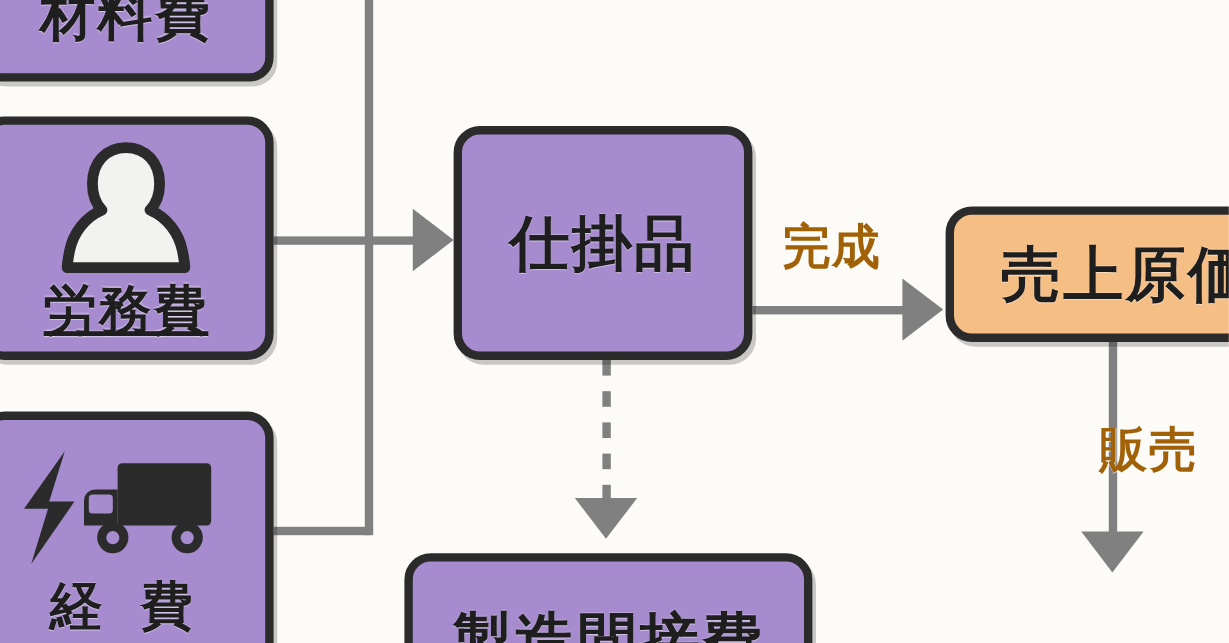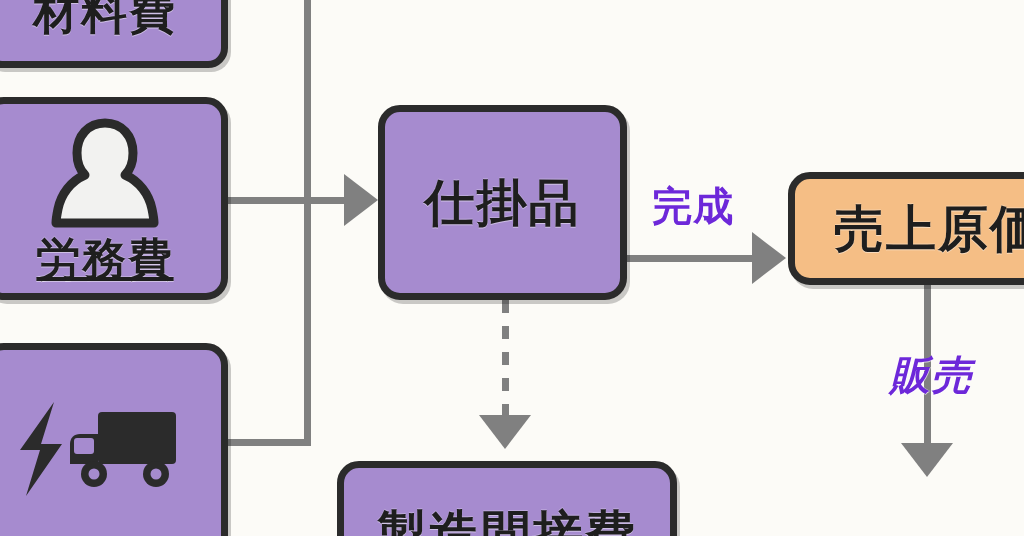--- a/index.html
+++ b/index.html
@@ -83,29 +83,29 @@
     border-left:26px solid transparent;
     border-right:26px solid transparent;
     border-top:34px solid #808080;
   }
 
   
   .edge-label{
     position:absolute;
     font-size:40px;
     font-weight:bold;
-    color:#6d28d9;
+    color:#a16207;
     white-space:nowrap;
     line-height:1;
     letter-spacing:0.03em;
     text-shadow:0 1px 0 rgba(255,255,255,0.6), 1px 0 0 rgba(255,255,255,0.45);
   }
   #lbl-kansei{left:652px; top:186px;}
   #lbl-haifu{ left:528px; top:356px;}
-  #lbl-hanbai{left:890px; top:355px;font-style:italic;}
+  #lbl-hanbai{left:916px; top:355px;}
 </style>
 </head>
 <body>
 
 <div id="stage">
 
   <div class="ln v" id="bus-vertical" style="left:304px;top:-30px;height:476px;"></div>
   <div class="ln h" id="branch-roumuhi" style="left:228px;top:197px;width:80px;"></div>
   <div class="ln h" id="branch-keihi" style="left:228px;top:439px;width:80px;"></div>
   <div class="ln h" id="feed-shikakari" style="left:304px;top:197px;width:50px;"></div>
@@ -146,20 +146,21 @@
 
         <path d="M88 34 L70 34 C64 34 60 38 60 44 L60 64 L88 64 Z" fill="#2B2B2B"></path>
         <rect x="64" y="38" width="20" height="16" rx="3" fill="#A68BCF"></rect>
 
         <circle cx="84" cy="74" r="13" fill="#2B2B2B"></circle>
         <circle cx="84" cy="74" r="5.5" fill="#A68BCF"></circle>
         <circle cx="146" cy="74" r="13" fill="#2B2B2B"></circle>
         <circle cx="146" cy="74" r="5.5" fill="#A68BCF"></circle>
       </svg>
     </span>
+    <span class="node-label">経 費</span>
   </div>
 
   <div class="node purple" id="n-shikakari">
     <span class="node-label">仕掛品</span>
   </div>
 
   <div class="node orange" id="n-uriage">
     <span class="node-label">売上原価</span>
   </div>
 

